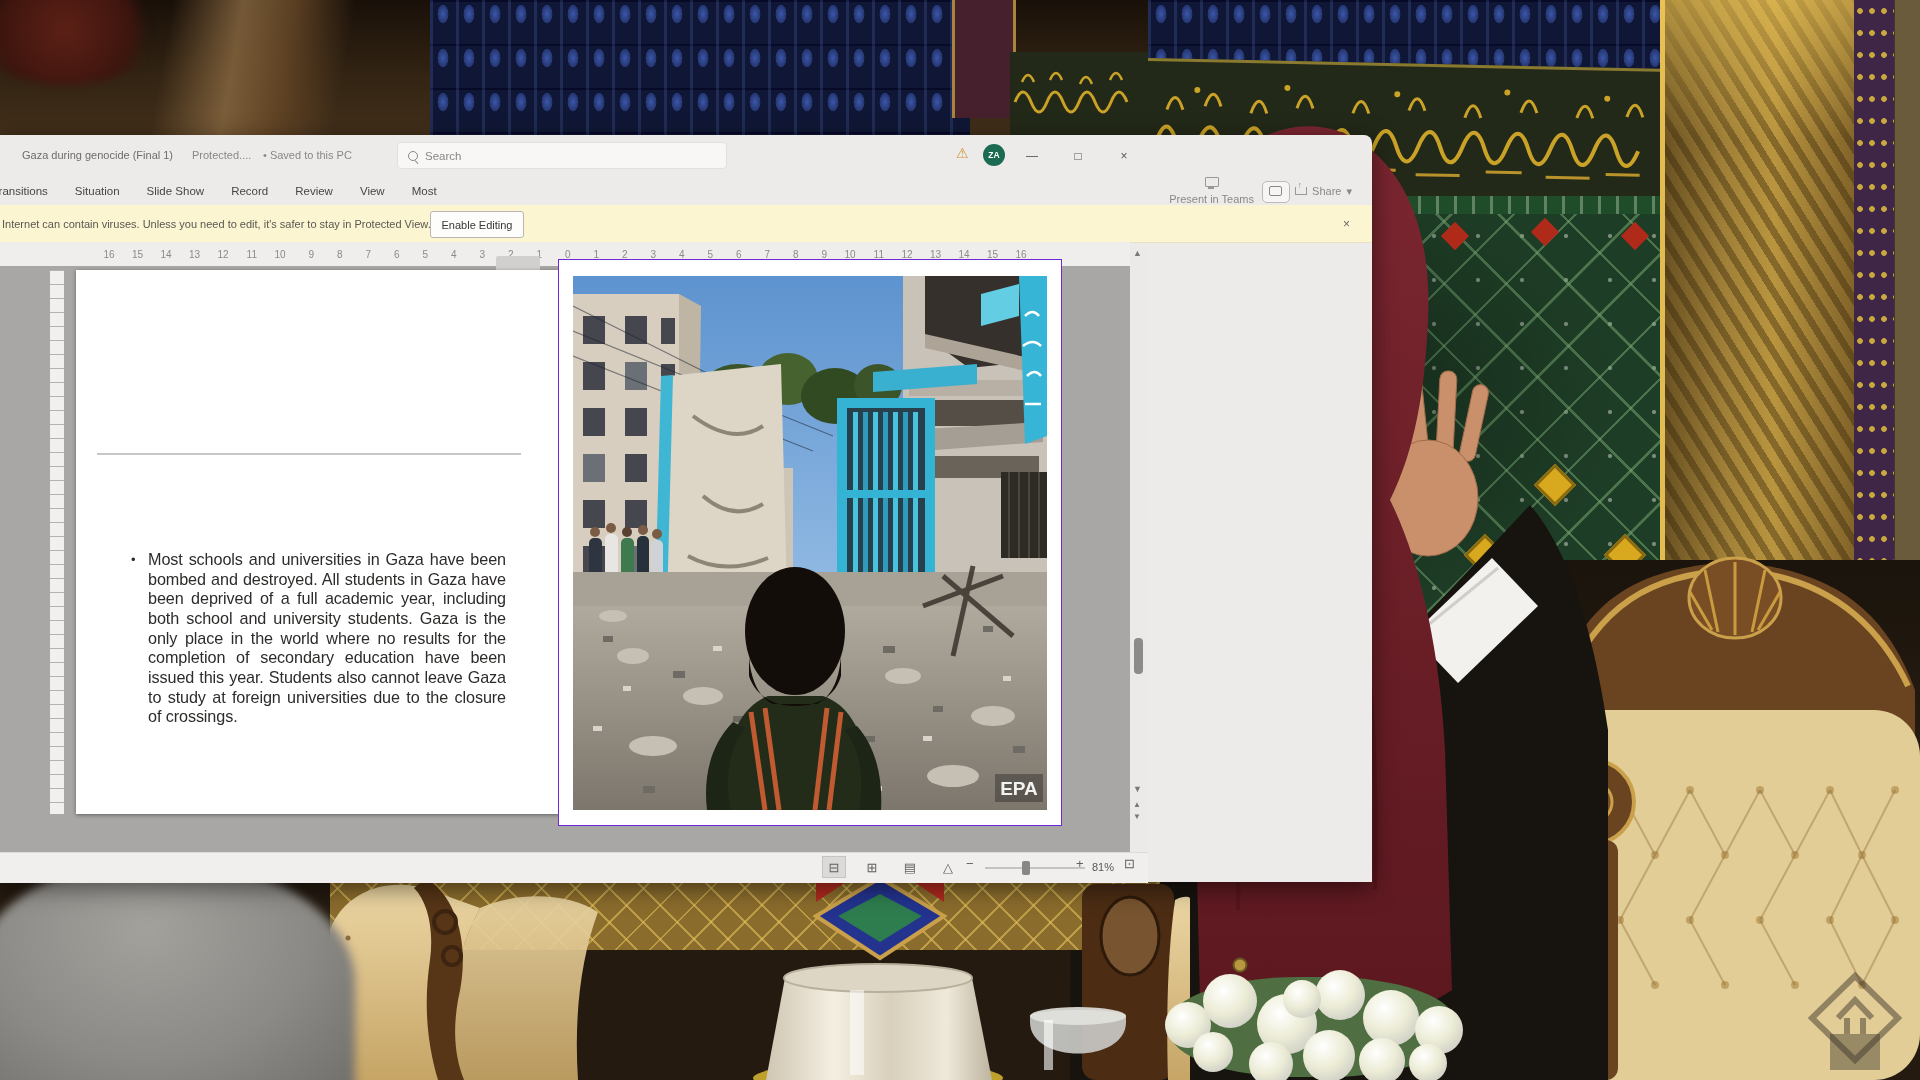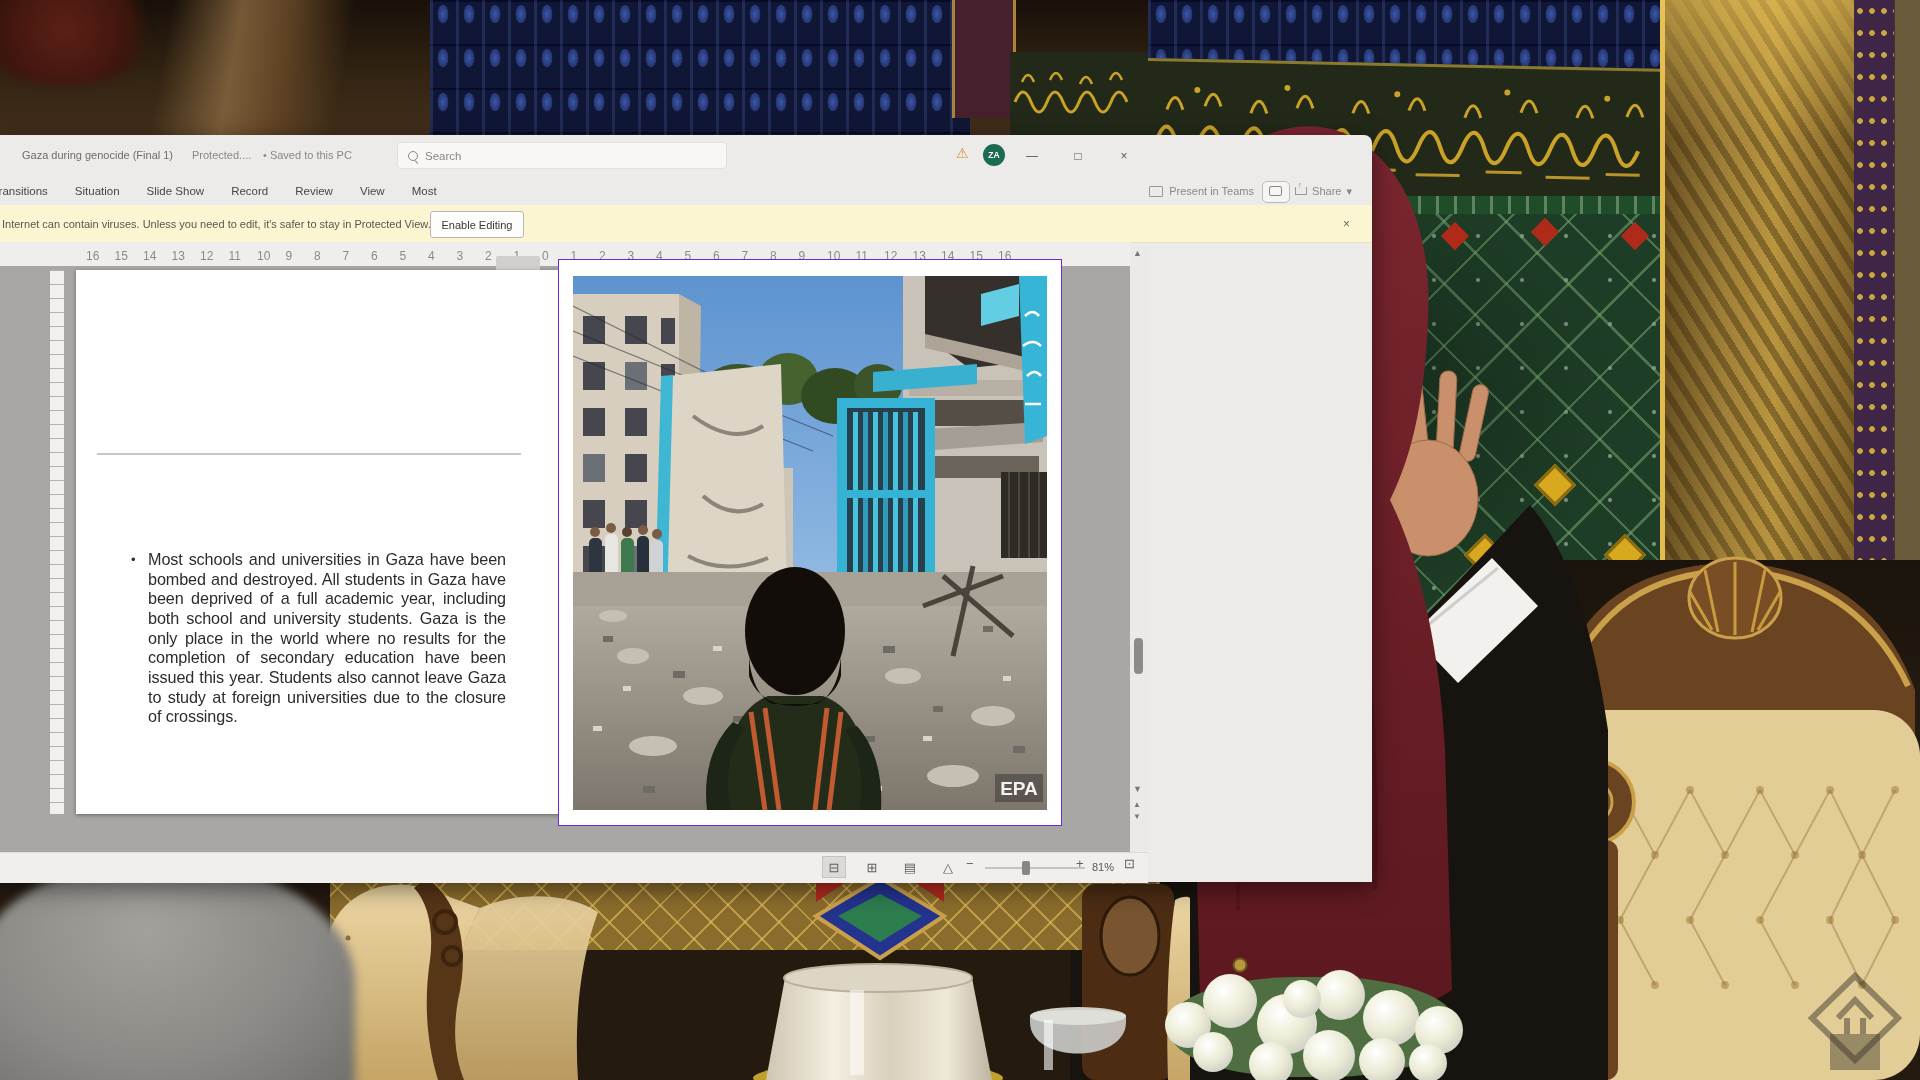--- a/index.html
+++ b/index.html
@@ -75,41 +75,41 @@
   .mag:after{content:"";position:absolute;left:7px;top:8px;width:1.4px;height:4px;background:#8a8785;transform:rotate(-45deg);}
   #warn{left:956px;top:10px;font-size:14px;color:#d18f2a;}
   #avatar{left:983px;top:9px;width:22px;height:22px;border-radius:50%;background:#1b6b52;
     color:#fff;font-size:8.5px;font-weight:bold;display:flex;align-items:center;justify-content:center;}
   .winctl{top:0;width:40px;height:42px;display:flex;align-items:center;justify-content:center;
     font-size:12px;color:#5a5856;}
   #ribbonrow{left:0;top:42px;width:100%;height:28px;border-bottom:1px solid #e0dedc;}
   #tabs{position:absolute;left:-8px;top:0;height:28px;display:flex;gap:27px;align-items:center;
     font-size:11.5px;color:#484644;white-space:nowrap;}
   #teams{position:absolute;right:118px;top:0;height:28px;display:flex;align-items:center;gap:6px;
-    font-size:11px;color:#8a8886;}
+    font-size:11px;color:#8a8886;flex-direction:column;}
   .moni{width:12px;height:9px;border:1.3px solid #9a9896;border-radius:1px;position:relative;}
   .moni:after{content:"";position:absolute;left:2px;top:9px;width:6px;height:1.5px;background:#9a9896;}
   #chatbtn{position:absolute;right:82px;top:4px;width:26px;height:20px;border:1.4px solid #bdbbb9;
     border-radius:5px;background:#f6f5f4;}
   #chatbtn .bub{position:absolute;left:6px;top:4px;width:11px;height:8px;border:1.3px solid #8a8886;border-radius:2px;}
   #sharegrp{position:absolute;right:20px;top:0;height:28px;display:flex;align-items:center;gap:5px;
     font-size:11px;color:#8a8886;}
   .sharebox{width:10px;height:7px;border-left:1.3px solid #9a9896;border-right:1.3px solid #9a9896;
     border-bottom:1.3px solid #9a9896;position:relative;}
   .sharebox:after{content:"↑";position:absolute;left:1.5px;top:-7px;font-size:9px;color:#9a9896;}
   #pvbar{left:0;top:70px;width:100%;height:37px;background:#fbf5d2;border-bottom:1px solid #e8e2c0;
     display:flex;align-items:center;font-size:11px;color:#5a5751;}
   #pvmsg{margin-left:2px;white-space:nowrap;}
   #pvbtn{position:absolute;left:430px;top:6px;width:92px;height:25px;background:#fdfdfc;
     border:1px solid #b8b5b2;border-radius:3px;font-size:11px;color:#3a3836;
     display:flex;align-items:center;justify-content:center;}
   #pvclose{position:absolute;right:22px;font-size:12px;color:#6a6764;}
   #rulerrow{left:0;top:107px;width:1130px;height:24px;background:#f0eeec;}
   #hnums{position:absolute;left:86px;top:7px;display:flex;}
-  #hnums span{width:28.5px;text-align:left;font-size:12px;color:#8c8a88;}
+  #hnums span{width:28.5px;text-align:right;font-size:10px;color:#8c8a88;}
   #canvas{left:0;top:131px;width:1130px;height:590px;background:#a9a7a5;}
   #vruler{left:50px;top:4px;width:14px;height:544px;background:#f2f0ee;
     background-image:repeating-linear-gradient(180deg,#b5b3b1 0 1px,transparent 1px 14px);}
   #notetab{left:496px;top:-10px;width:44px;height:15px;background:#d2d0ce;border-radius:2px;}
   #slide{left:76px;top:4px;width:968px;height:544px;background:#fff;box-shadow:0 1px 4px rgba(0,0,0,.4);}
   #slidetitle{left:70px;top:46px;width:420px;font-size:33px;font-weight:bold;color:#141414;letter-spacing:-.3px;}
   #titleline{left:21px;top:183px;width:424px;height:2px;background:#c9c7c5;}
   #bodytext{left:72px;top:280px;width:358px;font-size:16.2px;line-height:1.215;color:#2e2c2a;
     text-align:justify;letter-spacing:-.1px;}
   #bullet{position:absolute;left:-17px;top:2px;font-size:13px;color:#2e2c2a;}

